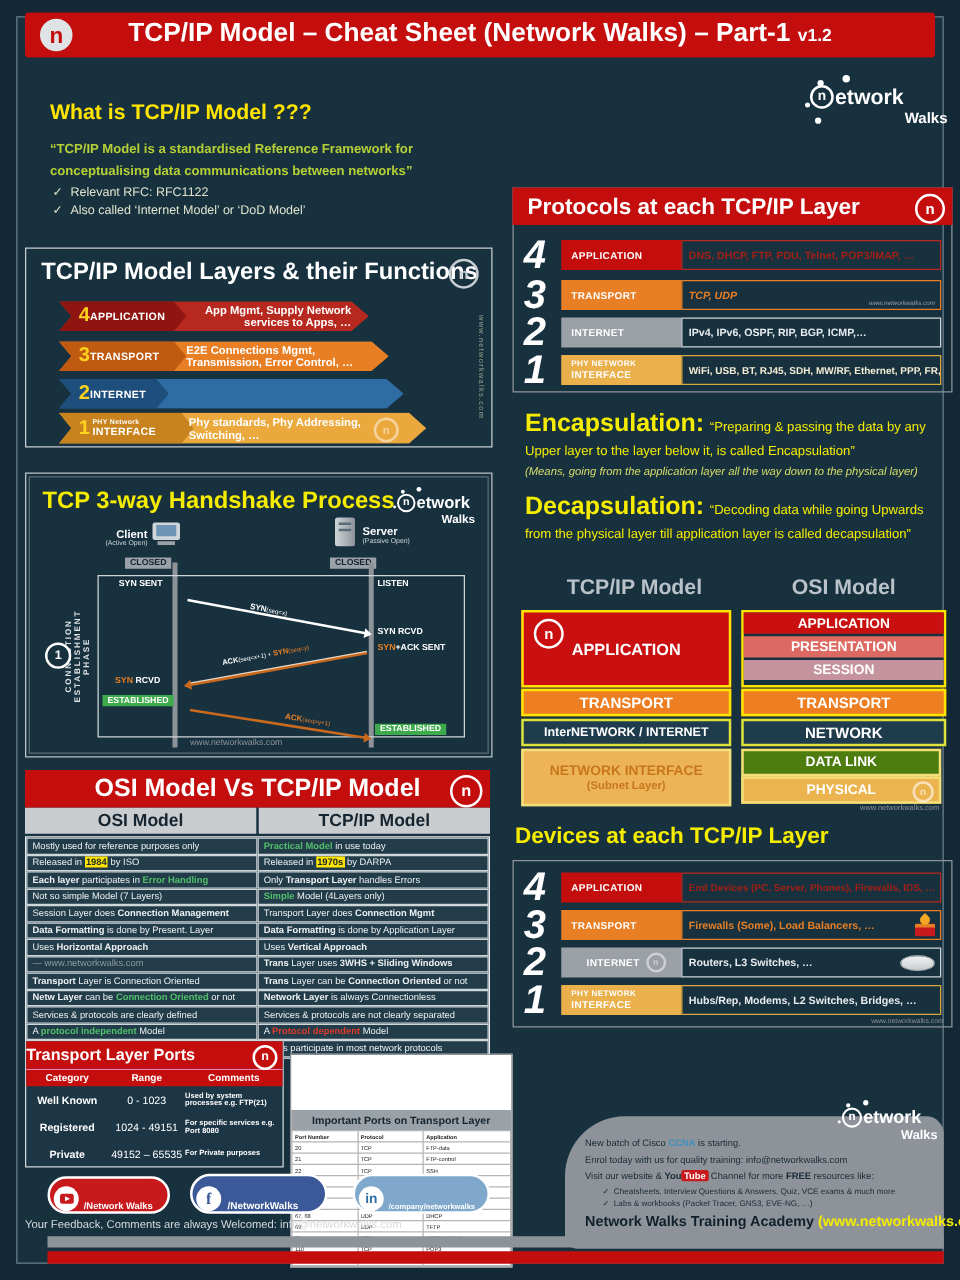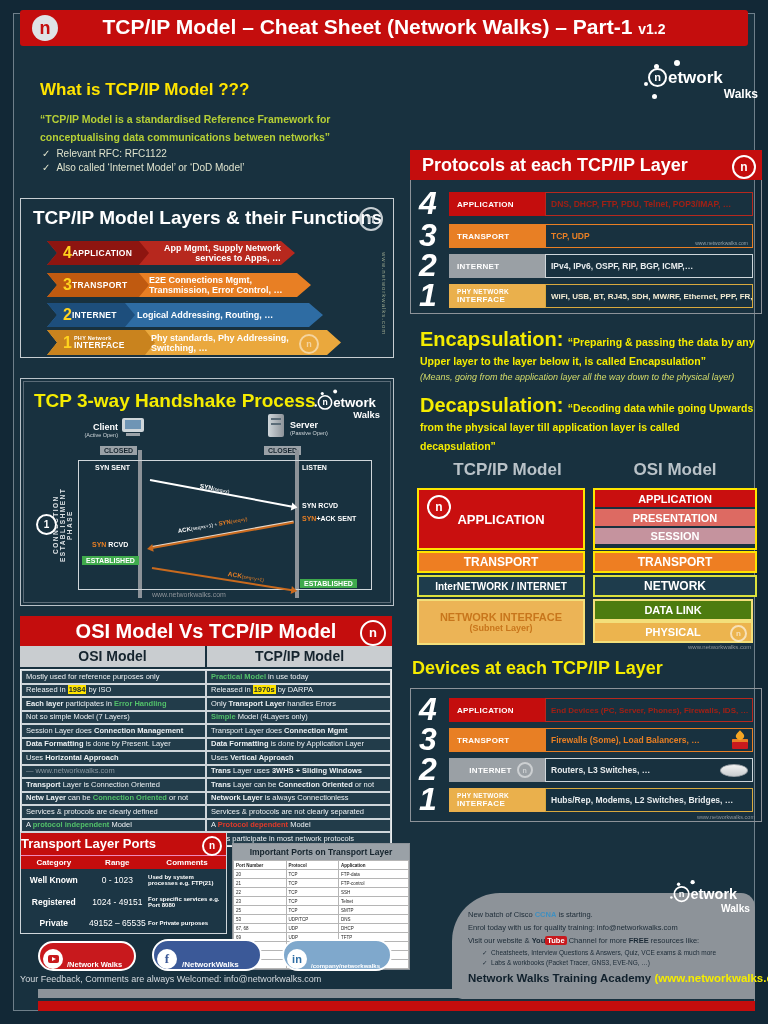--- a/index.html
+++ b/index.html
@@ -77,37 +77,37 @@
   
   .stackbox{position:absolute;border:1px solid #8d9399;}
   .stack-title{position:absolute;left:-1px;top:-1px;right:-1px;height:30px;background:#c40d0d;color:#fff;font-size:18px;font-weight:bold;line-height:30px;padding-left:12px;}
   .srow{position:absolute;left:8px;right:8px;height:26px;}
   .snum{position:absolute;left:0;top:-4px;color:#fff;font-size:32px;font-weight:bold;font-style:italic;line-height:32px;}
   .slab{position:absolute;left:30px;top:1px;width:88px;height:24px;display:flex;flex-direction:column;align-items:flex-start;justify-content:center;padding-left:8px;color:#fff;font-weight:bold;font-size:8px;letter-spacing:.3px;}
   .sitems{position:absolute;left:126px;right:0;top:1px;height:22px;border:1.5px solid;display:flex;align-items:center;padding:0 5px;font-weight:bold;font-size:8.5px;white-space:nowrap;overflow:hidden;}
   
   .encap{position:absolute;left:420px;width:338px;color:#f5ec00;}
   .encap .big{font-size:20px;font-weight:bold;}
-  .encap .q{font-size:10.5px;font-weight:bold;line-height:1.6;}
+  .encap .q{font-size:10.5px;font-weight:normal;line-height:1.6;}
   .encap-note{position:absolute;left:420px;width:338px;color:#d6de6a;font-size:9px;font-style:italic;}
   
   .map-h{position:absolute;color:#b9c2c8;font-size:17px;font-weight:bold;}
   .mblk{position:absolute;display:flex;align-items:center;justify-content:center;color:#fff;font-weight:bold;text-align:center;}
   .ybrd{border:2px solid #ffe400;}
   
   .pt1{position:absolute;left:20px;top:832px;width:205px;border:1px solid #cfd6da;background:#1c3645;}
   .pt1-title{position:relative;height:22px;background:#c40d0d;color:#fff;font-weight:bold;font-size:13px;text-align:left;line-height:22px;}
   .pt1-hdr{display:grid;grid-template-columns:32% 30% 38%;background:#c40d0d;border-top:1px solid #e8b;}
   .pt1-hdr div{color:#fff;font-weight:bold;font-size:8px;text-align:center;height:13px;line-height:13px;}
   .pt1-row{display:grid;grid-template-columns:32% 30% 38%;align-items:center;}
   .pt1-row .c1{color:#fff;font-weight:bold;font-size:8.5px;text-align:center;}
   .pt1-row .c2{color:#fff;font-size:8.5px;text-align:center;}
   .pt1-row .c3{color:#fff;font-size:6px;font-weight:bold;padding:2px 3px 2px 0;}
   .pt2{position:absolute;left:232px;top:843px;width:176px;background:#fff;border:1px solid #8d9399;}
-  .pt2-title{height:16px;background:#9aa1a7;color:#15242e;font-weight:bold;font-size:8.5px;text-align:center;line-height:16px;}
+  .pt2-title{height:16px;background:#9aa1a7;color:#15242e;font-weight:bold;font-size:8.5px;text-align:center;line-height:16px;margin-top:44px;}
   .pt2 table{border-collapse:collapse;width:100%;}
   .pt2 td,.pt2 th{border:0.5px solid #b5b5b5;font-size:4.5px;color:#222;padding:1.5px 2px;text-align:left;font-weight:normal;}
   .pt2 th{font-weight:bold;}
   
   .blob{position:absolute;left:452px;top:893px;width:303px;height:106px;background:#8d9399;border-radius:48px 14px 0 10px;}
   .promo{position:absolute;left:468px;top:910px;width:282px;color:#1b2a36;font-size:7.5px;}
   .promo .row{margin-bottom:4px;white-space:nowrap;}
   .promo .ccna{color:#3f8fc0;font-weight:bold;}
   .promo .you{font-weight:bold;}
   .promo .tube{background:#c8191d;color:#fff;font-weight:bold;border-radius:2px;padding:0 2px;}
@@ -176,21 +176,20 @@
         <span class="bnum">3</span>
           <span class="bname">TRANSPORT</span>
       </div>
       <div class="bdesc" style="left:102px;right:14px;">E2E Connections Mgmt, Transmission, Error Control, …</div>
     </div>
     <div class="banner" style="left:26px;top:104px;width:276px;background:#2e6ca3;">
       <div class="blabel" style="width:72px;background:#1d4e7c;">
         <span class="bnum">2</span>
           <span class="bname">INTERNET</span>
       </div>
-      <div class="bdesc" style="left:90px;right:14px;">Logical Addressing, Routing, …</div>
     </div>
     <div class="banner" style="left:26px;top:131px;width:294px;background:#eaa83d;height:25px;">
       <div class="blabel" style="width:92px;background:#c9831e;">
         <span class="bnum">1</span>
         <span style="display:flex;flex-direction:column;line-height:1.1;margin-left:2px;">
           <span class="bname" style="font-size:5.5px;">PHY Network</span>
           <span class="bname">INTERFACE</span>
         </span>
       </div>
       <div class="bdesc" style="left:104px;right:30px;">Phy standards, Phy Addressing, Switching, …</div>
@@ -354,21 +353,21 @@
       <div class="slab" style="background:#c40d0d;">
           <span>APPLICATION</span>
         </div>
       <div class="sitems" style="border-color:#b7281e;color:#a02015;">DNS, DHCP, FTP, PDU, Telnet, POP3/IMAP, …</div>
     </div>
     <div class="srow" style="top:72px;">
       <div class="snum">3</div>
       <div class="slab" style="background:#e87f24;">
           <span>TRANSPORT</span>
         </div>
-      <div class="sitems" style="border-color:#e87f24;color:#e87f24;">
+      <div class="sitems" style="border-color:#e87f24;color:#e87f24;font-style:italic;">
         <span>TCP, UDP</span>
         <span class="abs" style="right:4px;bottom:1px;font-size:5px;color:#93a0a8;font-weight:normal;">www.networkwalks.com</span>
       </div>
     </div>
     <div class="srow" style="top:102px;">
       <div class="snum">2</div>
       <div class="slab" style="background:#9aa0a5;">
           <span>INTERNET</span>
         </div>
       <div class="sitems" style="border-color:#cfd6da;color:#e8ecee;">IPv4, IPv6, OSPF, RIP, BGP, ICMP,…</div>

